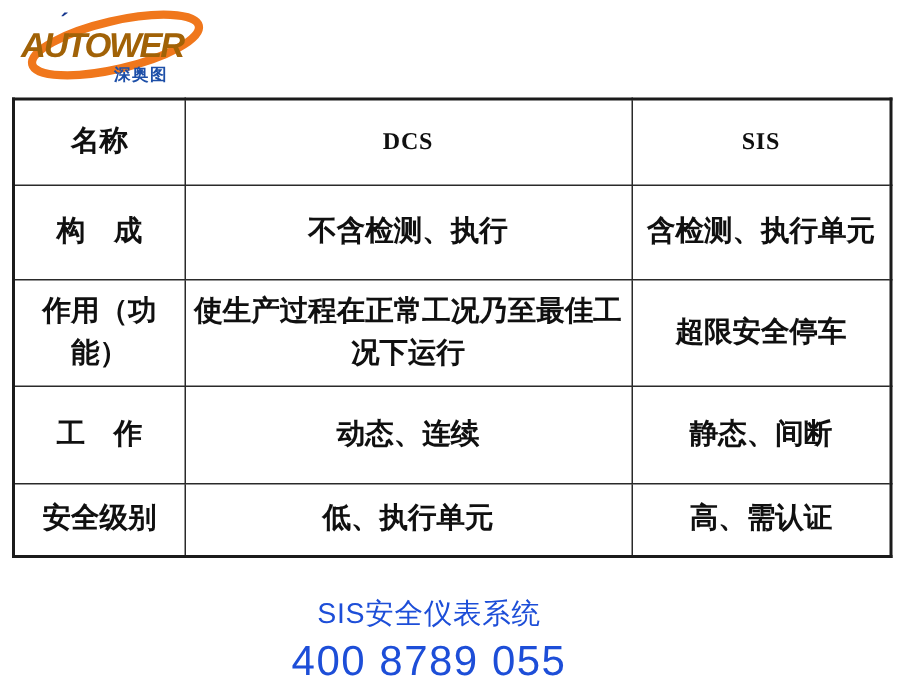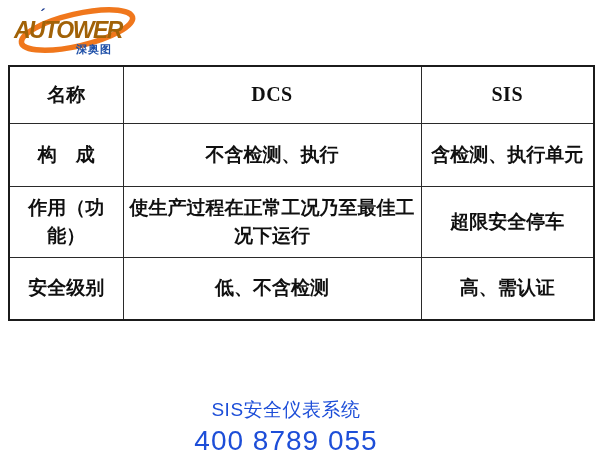--- a/index.html
+++ b/index.html
@@ -50,31 +50,31 @@
     text-align: center;
     vertical-align: middle;
     font-weight: bold;
     color: #101010;
     font-size: 19px;
     font-family: "Liberation Serif", "DejaVu Serif", serif;
     padding: 0 3px;
     line-height: 1.45;
   }
   table.cmp td.latin {
-    font-size: 20px;
+    font-size: 16px;
     letter-spacing: 0.5px;
   }
   col.c1 { width: 114px; }
   col.c2 { width: 298px; }
   col.c3 { width: 173px; }
   tr.r1 { height: 57px; }
   tr.r2 { height: 63px; }
   tr.r3 { height: 71px; padding-left: 33px; }
   tr.r4 { height: 65px; }
-  tr.r5 { height: 63px; }
+  tr.r5 { height: 49px; }
 
   
   .footer {
     position: absolute; left: 0; top: 394px;
     width: 572px;
     text-align: center;
     color: #1d4ed8;
   }
   .footer-line1 {
     font-size: 19px; line-height: 31px;
@@ -112,23 +112,28 @@
     <tr class="r2">
       <td>构　成</td>
       <td>不含检测、执行</td>
       <td>含检测、执行单元</td>
     </tr>
     <tr class="r3">
       <td>作用（功能）</td>
       <td>使生产过程在正常工况乃至最佳工况下运行</td>
       <td>超限安全停车</td>
     </tr>
+    <tr class="r4">
+      <td>工　作</td>
+      <td>动态、连续</td>
+      <td>静态、间断</td>
+    </tr>
     <tr class="r5">
       <td>安全级别</td>
-      <td>低、不含检测</td>
+      <td>低、执行单元</td>
       <td>高、需认证</td>
     </tr>
   </tbody>
 </table>
 
 <div class="footer">
   <div class="footer-line1">SIS安全仪表系统</div>
   <div class="footer-line2">400 8789 055</div>
 </div>
 

